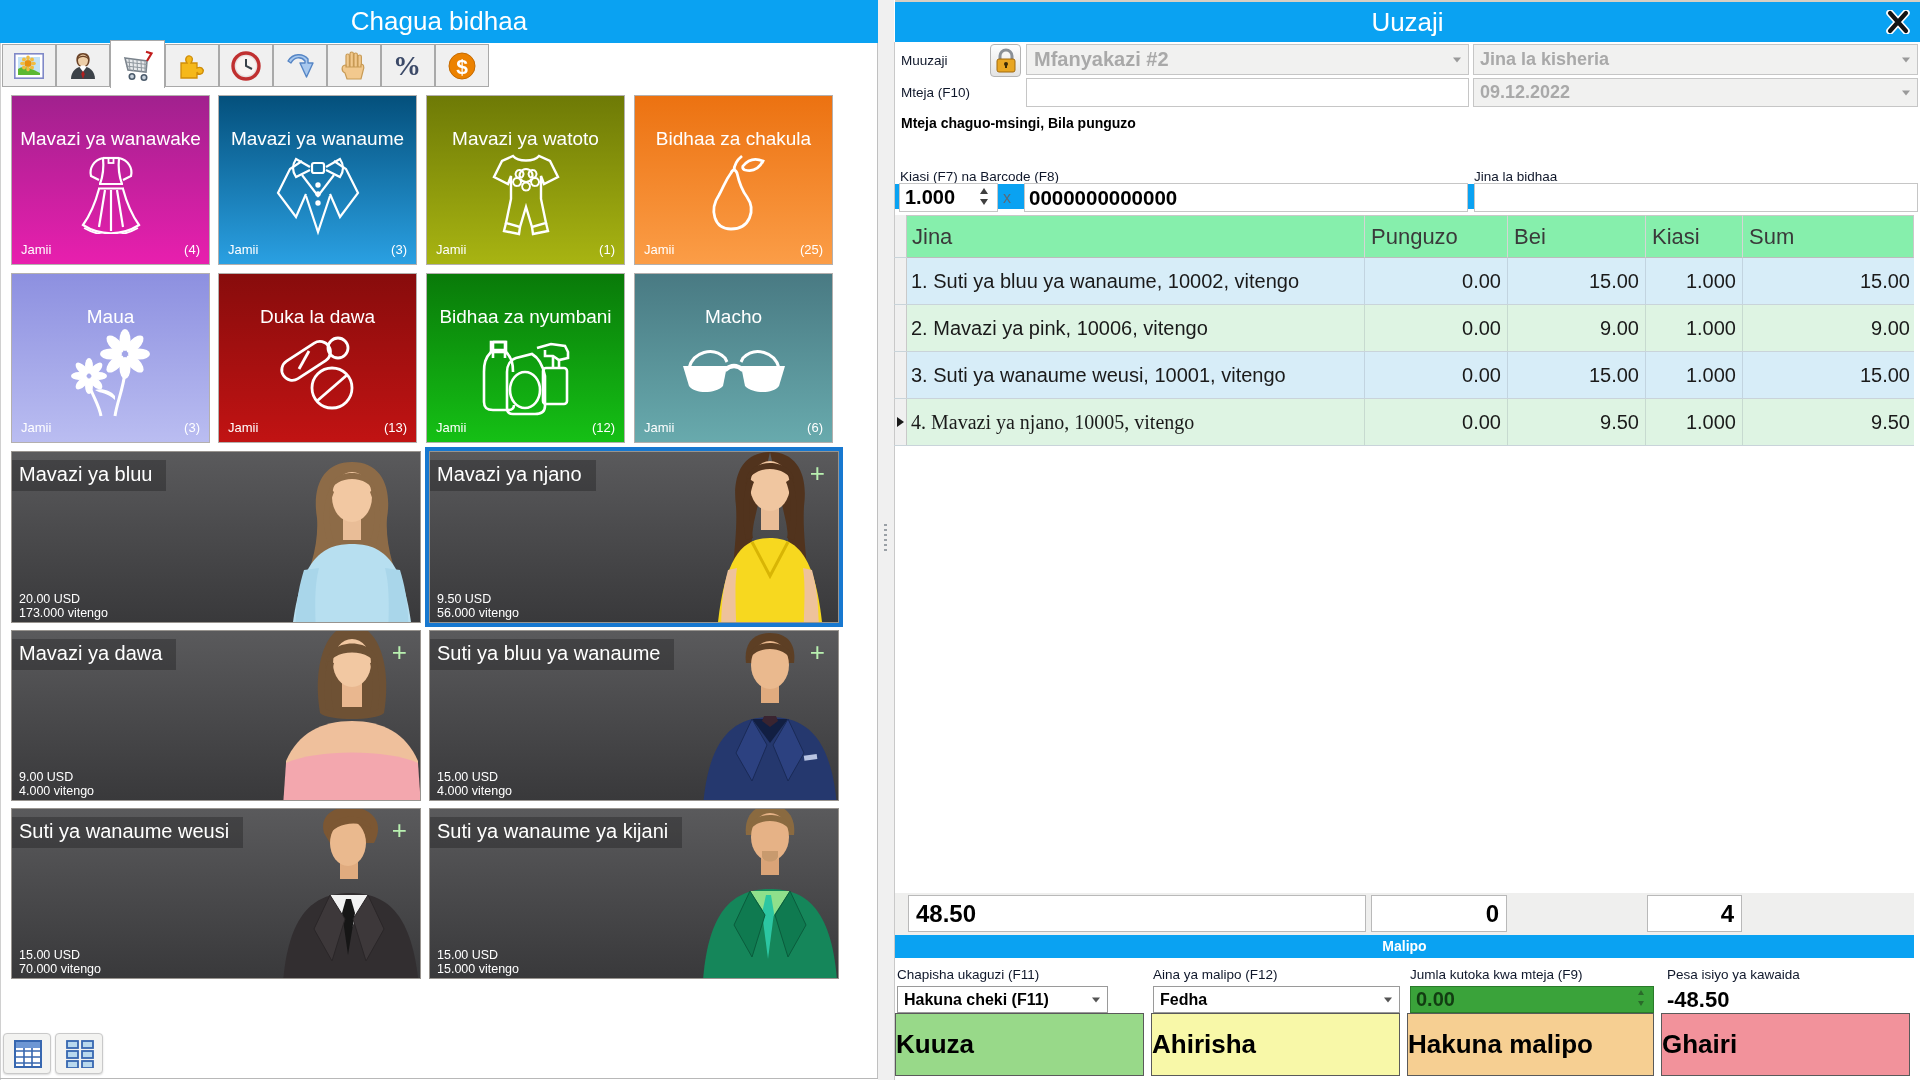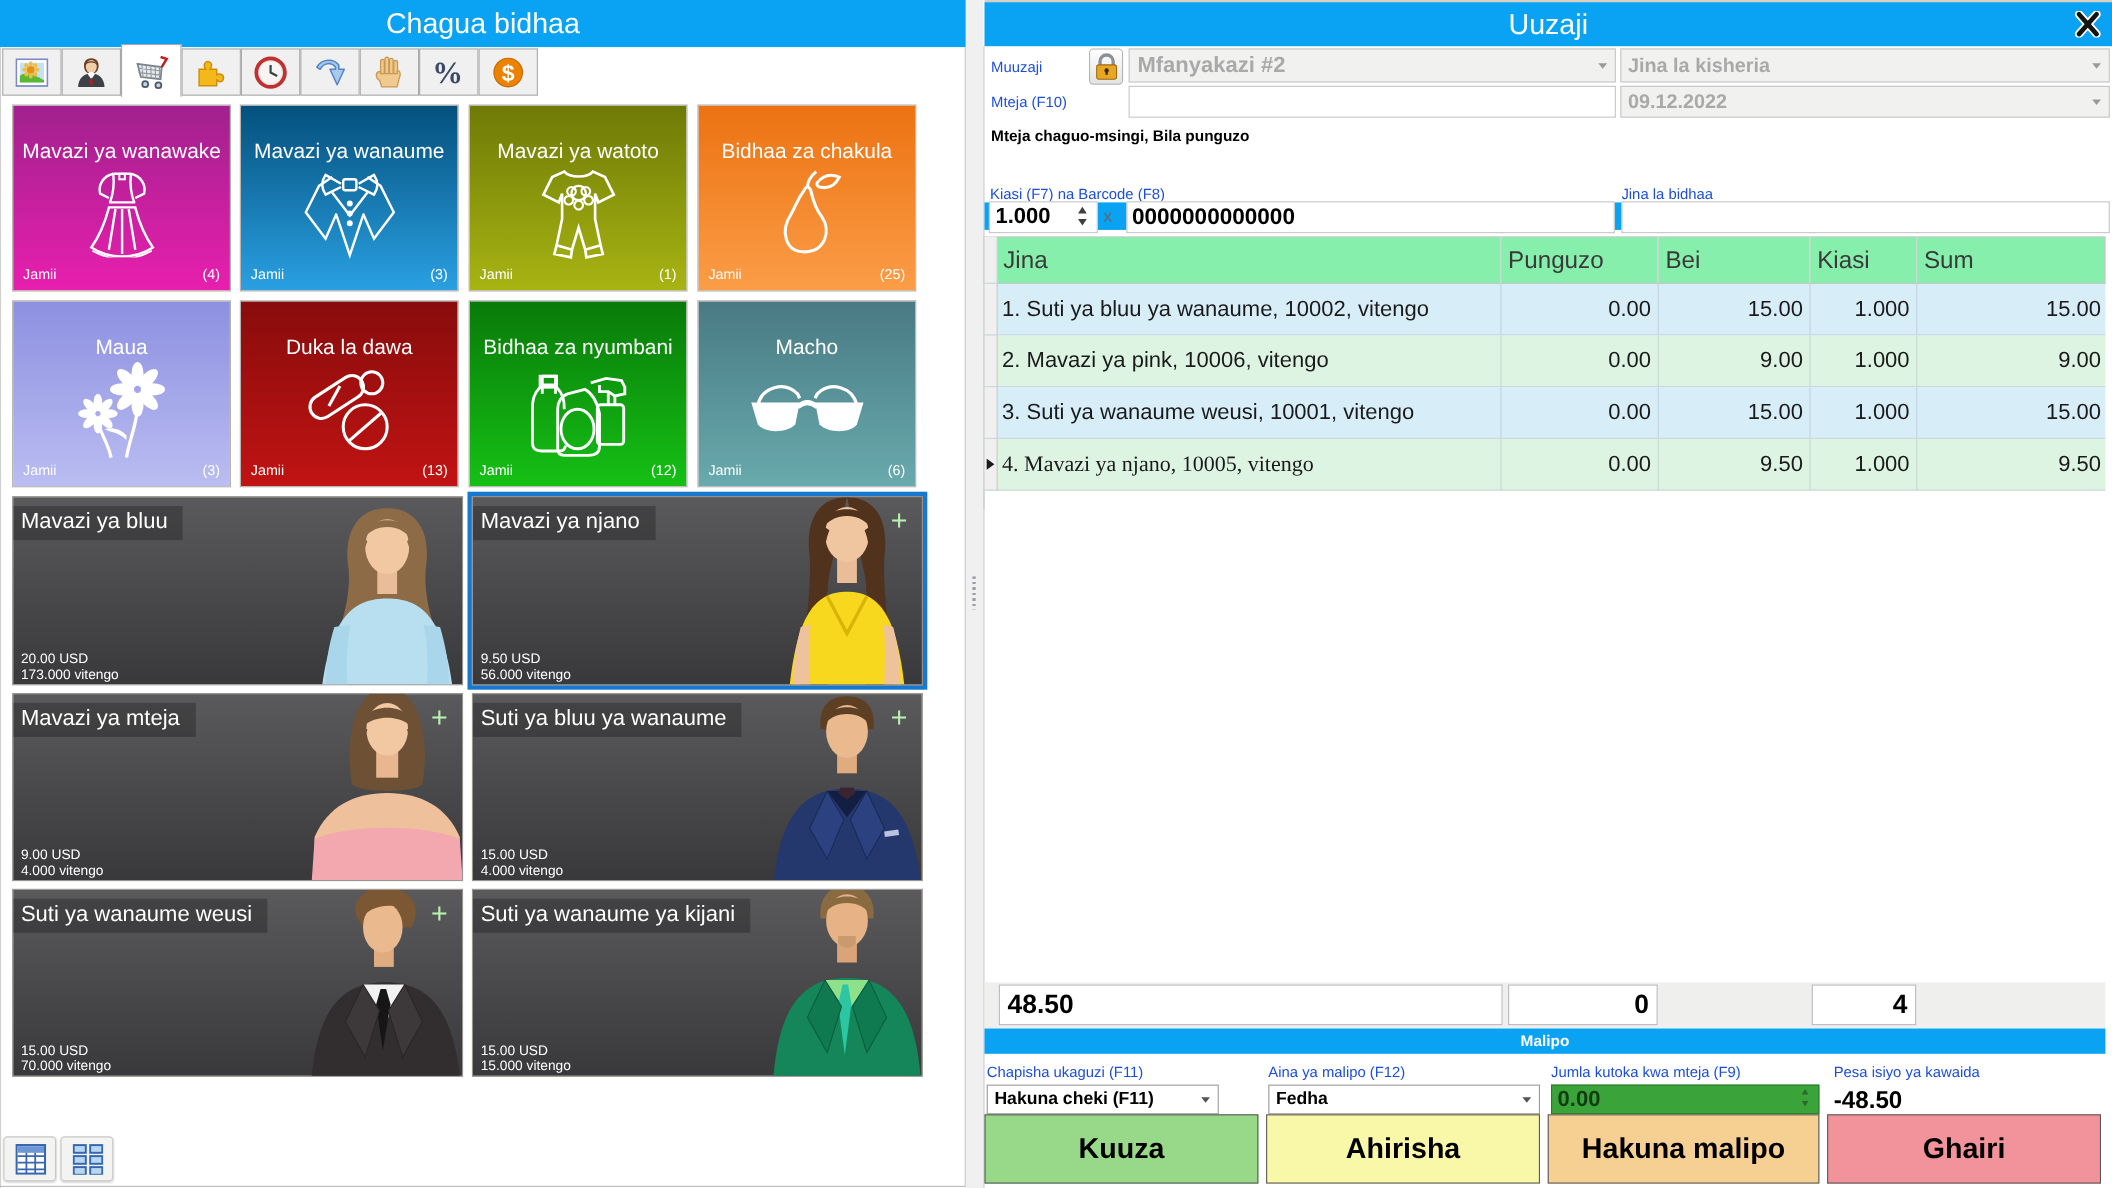--- a/index.html
+++ b/index.html
@@ -23,34 +23,34 @@
 .prod { width:410px; height:172px; background:linear-gradient(180deg,#5a5a5c,#39393b); color:#fff; overflow:hidden; border:1px solid #98948f;padding-left:25px; }
 .prod .t { position:absolute; top:8px; left:0; padding:3px 14px 5px 7px; font-size:20px; background:rgba(10,10,12,0.28); }
 .prod .plus { position:absolute; top:6px; right:13px; font-size:26px; color:#b8f0b0; }
 .prod .p1 { position:absolute; left:7px; bottom:16px; font-size:12.5px; }
 .prod .p2 { position:absolute; left:7px; bottom:2px; font-size:12.5px;text-align:right; }
 .prod svg.person { position:absolute; }
 #selwrap { left:425px; top:447px; width:418px; height:180px; border:4px solid #1778d0; background:linear-gradient(180deg,#5a5a5c,#39393b); }
 
 #divider { left:878px; top:0; width:16px; height:1080px; background:#f0f0f0; }
 
-.lbl { font-size:13.5px; color:#1d4ed8; }
+.lbl { font-size:13.5px; color:#0f172a; }
 .combo { background:#f1f1f0; border:1px solid #c6c6c6; color:#a9a9a9; font-weight:bold; }
 .winput { background:#fff; border:1px solid #c6c6c6; }
 .caret { position:absolute; right:7px; top:50%; transform:translateY(-50%); width:0; height:0; border-left:4px solid transparent; border-right:4px solid transparent; border-top:5px solid #9a9a9a; }
 .bluebar { left:895px; width:1019px; background:#0aa2f2; color:#fff; font-weight:bold; font-size:14px; text-align:center; }
 
 .hcell { top:215px; height:43px; background:#86efac; border-top:1px solid #c9c9c9; border-bottom:1px solid #bcbcbc; font-size:22px; color:#3a3a3a; line-height:41px; }
 .rowblue { background:#d7edf8; }
 .rowgreen { background:#def4e3; }
 .trow { left:894px; width:1020px; height:47px; border-bottom:1px solid #c9d4da; font-size:20px; color:#1a1a1a; }
 .cellv { position:absolute; top:0; height:100%; border-left:1px solid rgba(130,140,150,0.25); }
 .num { position:absolute; top:0; height:47px; line-height:46px; text-align:right; }
 
-.bigbtn { top:1013px; height:63px; border:1px solid #5a5a5a; font-size:26px; font-weight:bold; text-align:center; line-height:61px; color:#000; }
+.bigbtn { top:1013px; height:63px; border:1px solid #5a5a5a; font-size:26px; font-weight:bold; line-height:61px; color:#000; }
 </style>
 </head>
 <body>
 
 <div id="ltitle" class="abs">Chagua bidhaa</div>
 <div class="abs" style="left:0;top:43px;width:878px;height:1037px;background:#fff;border-left:1px solid #d0d0d0;"></div>
 
 <div class="abs tab" style="left:2px;">
  <svg width="30" height="26" viewBox="0 0 30 26">
   <rect x="0.8" y="0.8" width="28.4" height="24.4" fill="#fff" stroke="#8089c8" stroke-width="1.6"></rect>
@@ -300,21 +300,21 @@
  <svg class="person" style="left:250px;top:-10px;" width="180" height="200" viewBox="0 0 180 200">
   <path d="M58 92 C50 44 64 4 90 4 C116 4 130 44 122 92 C114 100 66 100 58 92 Z" fill="#6e5134"></path>
   <path d="M24 200 L24 140 C36 112 60 100 90 100 C120 100 144 112 156 140 L156 200 Z" fill="#efc09c"></path>
   <rect x="80" y="60" width="20" height="26" fill="#e9b78f"></rect>
   <ellipse cx="90" cy="42" rx="19" ry="24" fill="#f2c8a2"></ellipse>
   <path d="M64 48 C60 14 120 14 116 48 C112 26 68 26 64 48 Z" fill="#6e5134"></path>
   <path d="M66 40 C62 56 62 74 64 88 L72 92 C68 72 68 54 72 42 Z" fill="#6e5134"></path>
   <path d="M114 40 C118 56 118 74 116 88 L108 92 C112 72 112 54 108 42 Z" fill="#6e5134"></path>
   <path d="M20 200 L24 142 C54 128 126 128 156 142 L160 200 Z" fill="#f3a7ae"></path>
  </svg>
- <div class="t">Mavazi ya mteja</div>
+ <div class="t">Mavazi ya dawa</div>
     <div class="plus">+</div>
  <div class="p1">9.00 USD</div>
     <div class="p2">4.000 vitengo</div>
 </div>
 <div id="p4" class="abs prod" style="left:429px;top:630px;height:171px;">
  <svg class="person" style="left:250px;top:-4px;" width="180" height="200" viewBox="0 0 180 200">
   <path d="M90 6 C70 6 64 20 66 36 L114 36 C116 20 110 6 90 6 Z" fill="#5d3f24"></path>
   <rect x="81" y="56" width="18" height="20" fill="#e0ab7f"></rect>
   <ellipse cx="90" cy="38" rx="19" ry="24" fill="#eab98e"></ellipse>
   <path d="M68 34 C66 10 114 10 112 34 C104 18 76 18 68 34 Z" fill="#5d3f24"></path>

